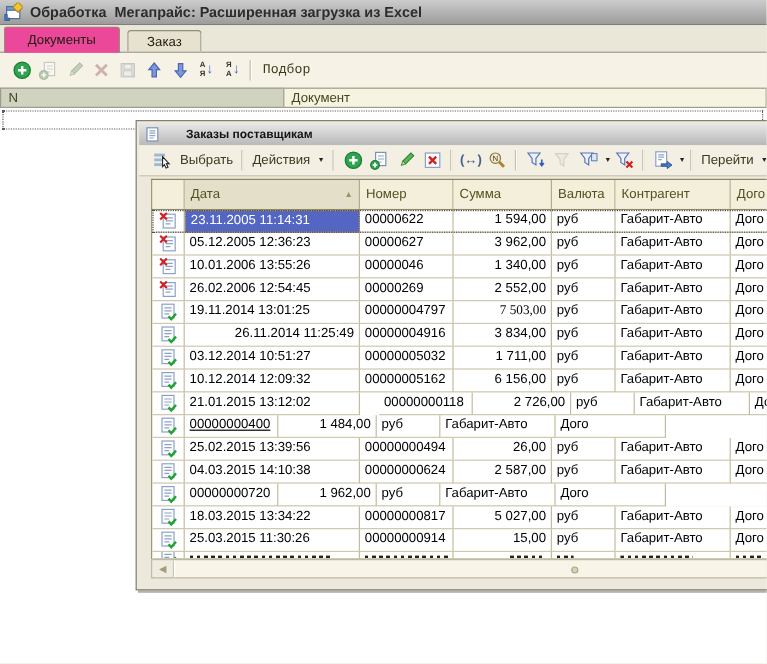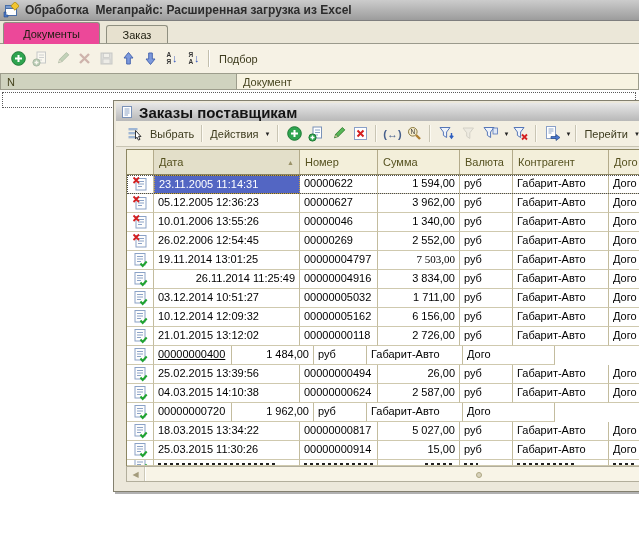--- a/index.html
+++ b/index.html
@@ -29,21 +29,21 @@
   
   .main-toolbar {
     position:absolute; left:0; top:43px; width:639px; height:30px; box-sizing:border-box;
     background:#f6f2e5; border-top:1px solid #9a9a8c;
     display:flex; align-items:center; padding-left:7px;
   }
   .icon-row { display:flex; align-items:center; }
   .tbtn { width:22px; height:18px; display:flex; align-items:center; justify-content:center; flex:none; }
   .tbtn.disabled { opacity:.42; filter:grayscale(55%); }
   .tsep { width:1px; height:17px; background:#c3bfad; border-right:1px solid #ffffff; margin:0 5px 0 3px; flex:none; }
-  .podbor { background:none; border:none; font-family:Liberation Sans, sans-serif; font-size:11px; color:#3c3a1d; padding:2px 4px; }
+  .podbor { background:none; border:none; font-family:Liberation Mono, monospace; font-size:11px; color:#3c3a1d; padding:2px 4px; }
   .srt { display:flex; align-items:center; line-height:1; }
   .srt-l { font-size:6.5px; font-weight:bold; color:#333; display:flex; flex-direction:column; }
   .srt-a { font-size:11px; color:#3b5cc0; font-weight:bold; margin-left:1px; }
   
   .main-header { position:absolute; left:0; top:73px; width:639px; height:17px; }
   .mh-cell {
     position:absolute; top:0; height:17px; box-sizing:border-box;
     border:1px solid #9d9d8c; font-size:11px; color:#46441f;
     display:flex; align-items:center; padding-left:6px;
   }
@@ -57,21 +57,21 @@
     position:absolute; left:113px; top:100px; width:600px; height:390px;
     background:#ece8db; border:1px solid #83806f;
     box-shadow:2px 2px 0 rgba(100,100,100,.5); z-index:5;
   }
   .ow-titlebar {
     position:absolute; left:2px; top:2px; width:596px; height:18px;
     background:linear-gradient(#e7e7e7,#b8b8b8);
     display:flex; align-items:center; padding-left:4px; box-sizing:border-box;
   }
   .doc-icon { width:14px; height:14px; display:flex; }
-  .ow-title { font-weight:bold; font-size:15px; color:#141414; margin-left:5px; }
+  .ow-title { font-weight:bold; font-size:10px; color:#141414; margin-left:21px; }
   .ow-toolbar {
     position:absolute; left:2px; top:20px; width:596px; height:26px; box-sizing:border-box;
     background:#f3efe2; border-bottom:1px solid #c8c4b3;
     display:flex; align-items:center; padding-left:5px; font-size:11px; color:#3c3a1d;
   }
   .ow-btn { display:flex; align-items:center; gap:4px; padding:2px 3px; flex:none; }
   .owsep { width:1px; height:17px; background:#c9c5b4; border-right:1px solid #fcfaf2; margin:0 4px; flex:none; }
   .caret { font-size:6px; color:#222; margin-left:2px; }
   .fitw { font-size:11px; color:#47608c; font-weight:bold; }
   
@@ -469,21 +469,21 @@
         </div>
         <div class="ow-row">
           <div class="cell c-icon" style="width: 27px;">
             <svg width="16" height="16" viewBox="0 0 16 16">
               <rect x="3" y="1.5" width="10" height="11.5" fill="#fdfdfd" stroke="#8ba2c6"></rect>
               <path d="M5 4.5h6M5 7h6M5 9.5h4" stroke="#8ba2c6"></path>
               <path d="M8.5 11.5 l2.2 2.5 l4 -4.5" fill="none" stroke="#1fa32f" stroke-width="2"></path>
             </svg>
           </div>
           <div class="cell c-date" style="width: 146px;">21.01.2015 13:12:02</div>
-          <div class="cell c-number" style="width: 78px;">00000000118</div>
+          <div class="cell c-number" style="width: 78px; margin-left: 16px;">00000000118</div>
           <div class="cell c-sum" style="width: 82px;">2 726,00</div>
           <div class="cell c-currency" style="width: 53px;">руб</div>
           <div class="cell c-contractor" style="width: 96px;">Габарит-Авто</div>
           <div class="cell c-contract" style="width: 92px;">Дого</div>
         </div>
         <div class="ow-row">
           <div class="cell c-icon" style="width: 27px;">
             <svg width="16" height="16" viewBox="0 0 16 16">
               <rect x="3" y="1.5" width="10" height="11.5" fill="#fdfdfd" stroke="#8ba2c6"></rect>
               <path d="M5 4.5h6M5 7h6M5 9.5h4" stroke="#8ba2c6"></path>

